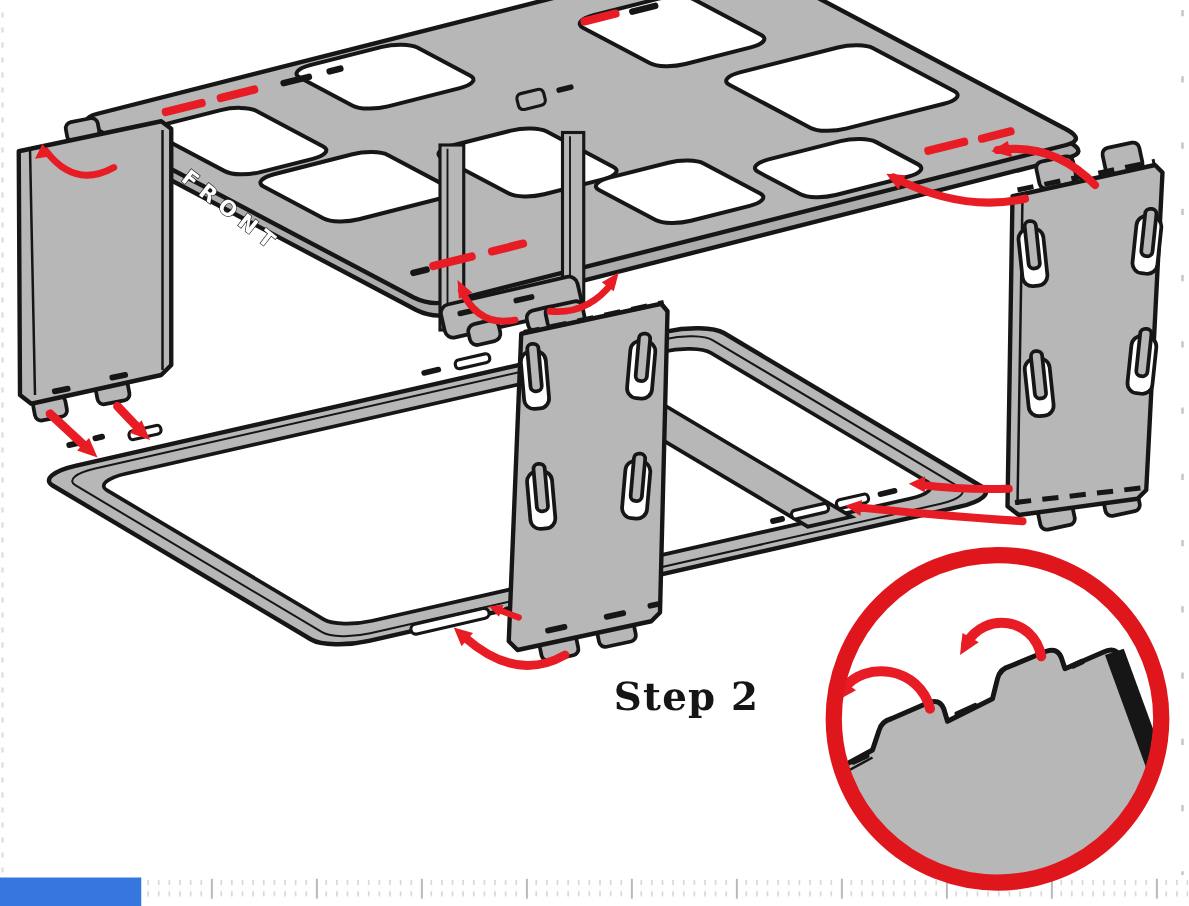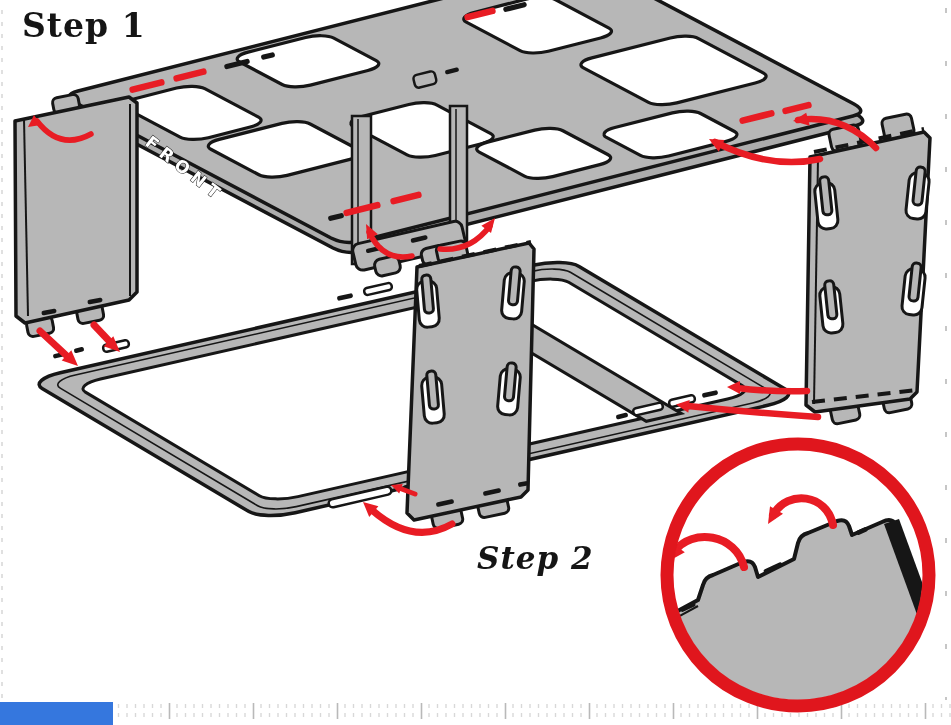--- a/index.html
+++ b/index.html
@@ -2,21 +2,21 @@
 <html><head>
 <meta charset="utf-8">
 <style>
   html,body{margin:0;padding:0;background:#ffffff;}
   .stage{position:relative;width:951px;height:725px;overflow:hidden;background:#ffffff;
          font-family:"Liberation Sans",sans-serif;}
   .stage svg{position:absolute;left:0;top:0;}
   .step-label{position:absolute;font-family:"DejaVu Serif","Liberation Serif",serif;
               font-weight:bold;color:#151515;letter-spacing:1px;}
   #step1{left:22px;top:6px;font-size:33px;}
-  #step2{left:477px;top:540px;font-size:31px;font-style:italic;}
+  #step2{left:491px;top:540px;font-size:31px;}
 </style>
 </head>
 <body>
 
 <div class="stage">
 
 <svg width="951" height="725" viewBox="0 0 951 725">
   <defs>
     <g id="hook">
       <rect x="0" y="0" width="20" height="46" rx="8" fill="#ffffff" stroke="#161616" stroke-width="3"></rect>
@@ -228,16 +228,15 @@
         <path d="M744,567 C736,534 692,527 674,552"></path>
         <polygon points="669,561 672.6,543.4 684.8,552.2" fill="#e81c24" stroke="none"></polygon>
         <path d="M833,525 C827,494 788,489 773,515"></path>
         <polygon points="768,524 770,506.3 783,513.8" fill="#e81c24" stroke="none"></polygon>
       </g>
     </g>
     <circle cx="798" cy="575" r="131" fill="none" stroke="#e0161d" stroke-width="13"></circle>
   </g>
 </svg>
 
-<div class="step-label" id="step1">Step 1</div>
 <div class="step-label" id="step2">Step 2</div>
 
 </div>
 
 </body></html>

